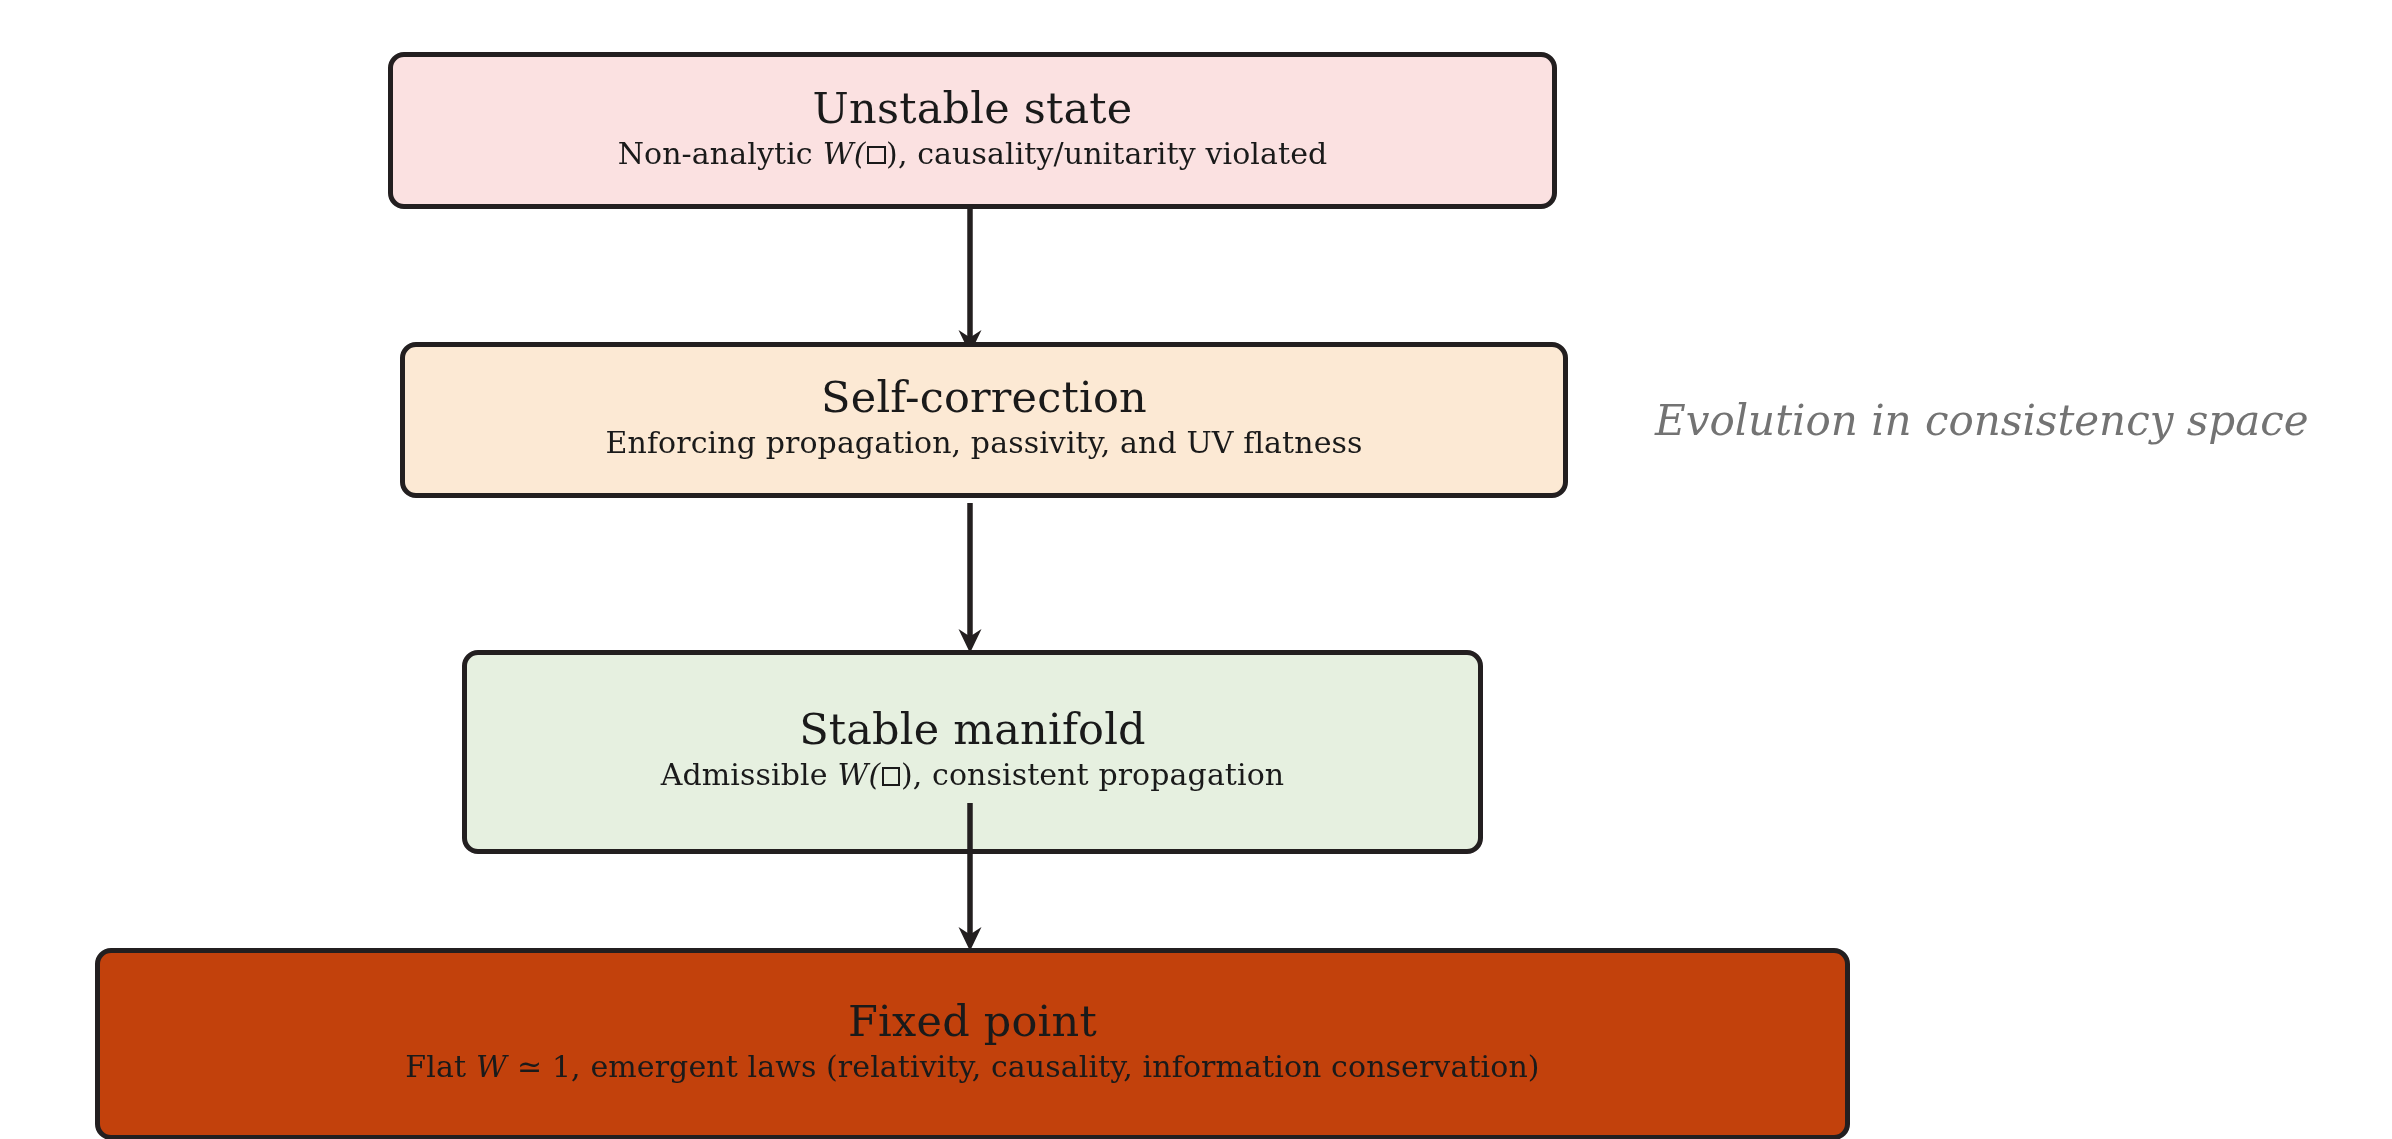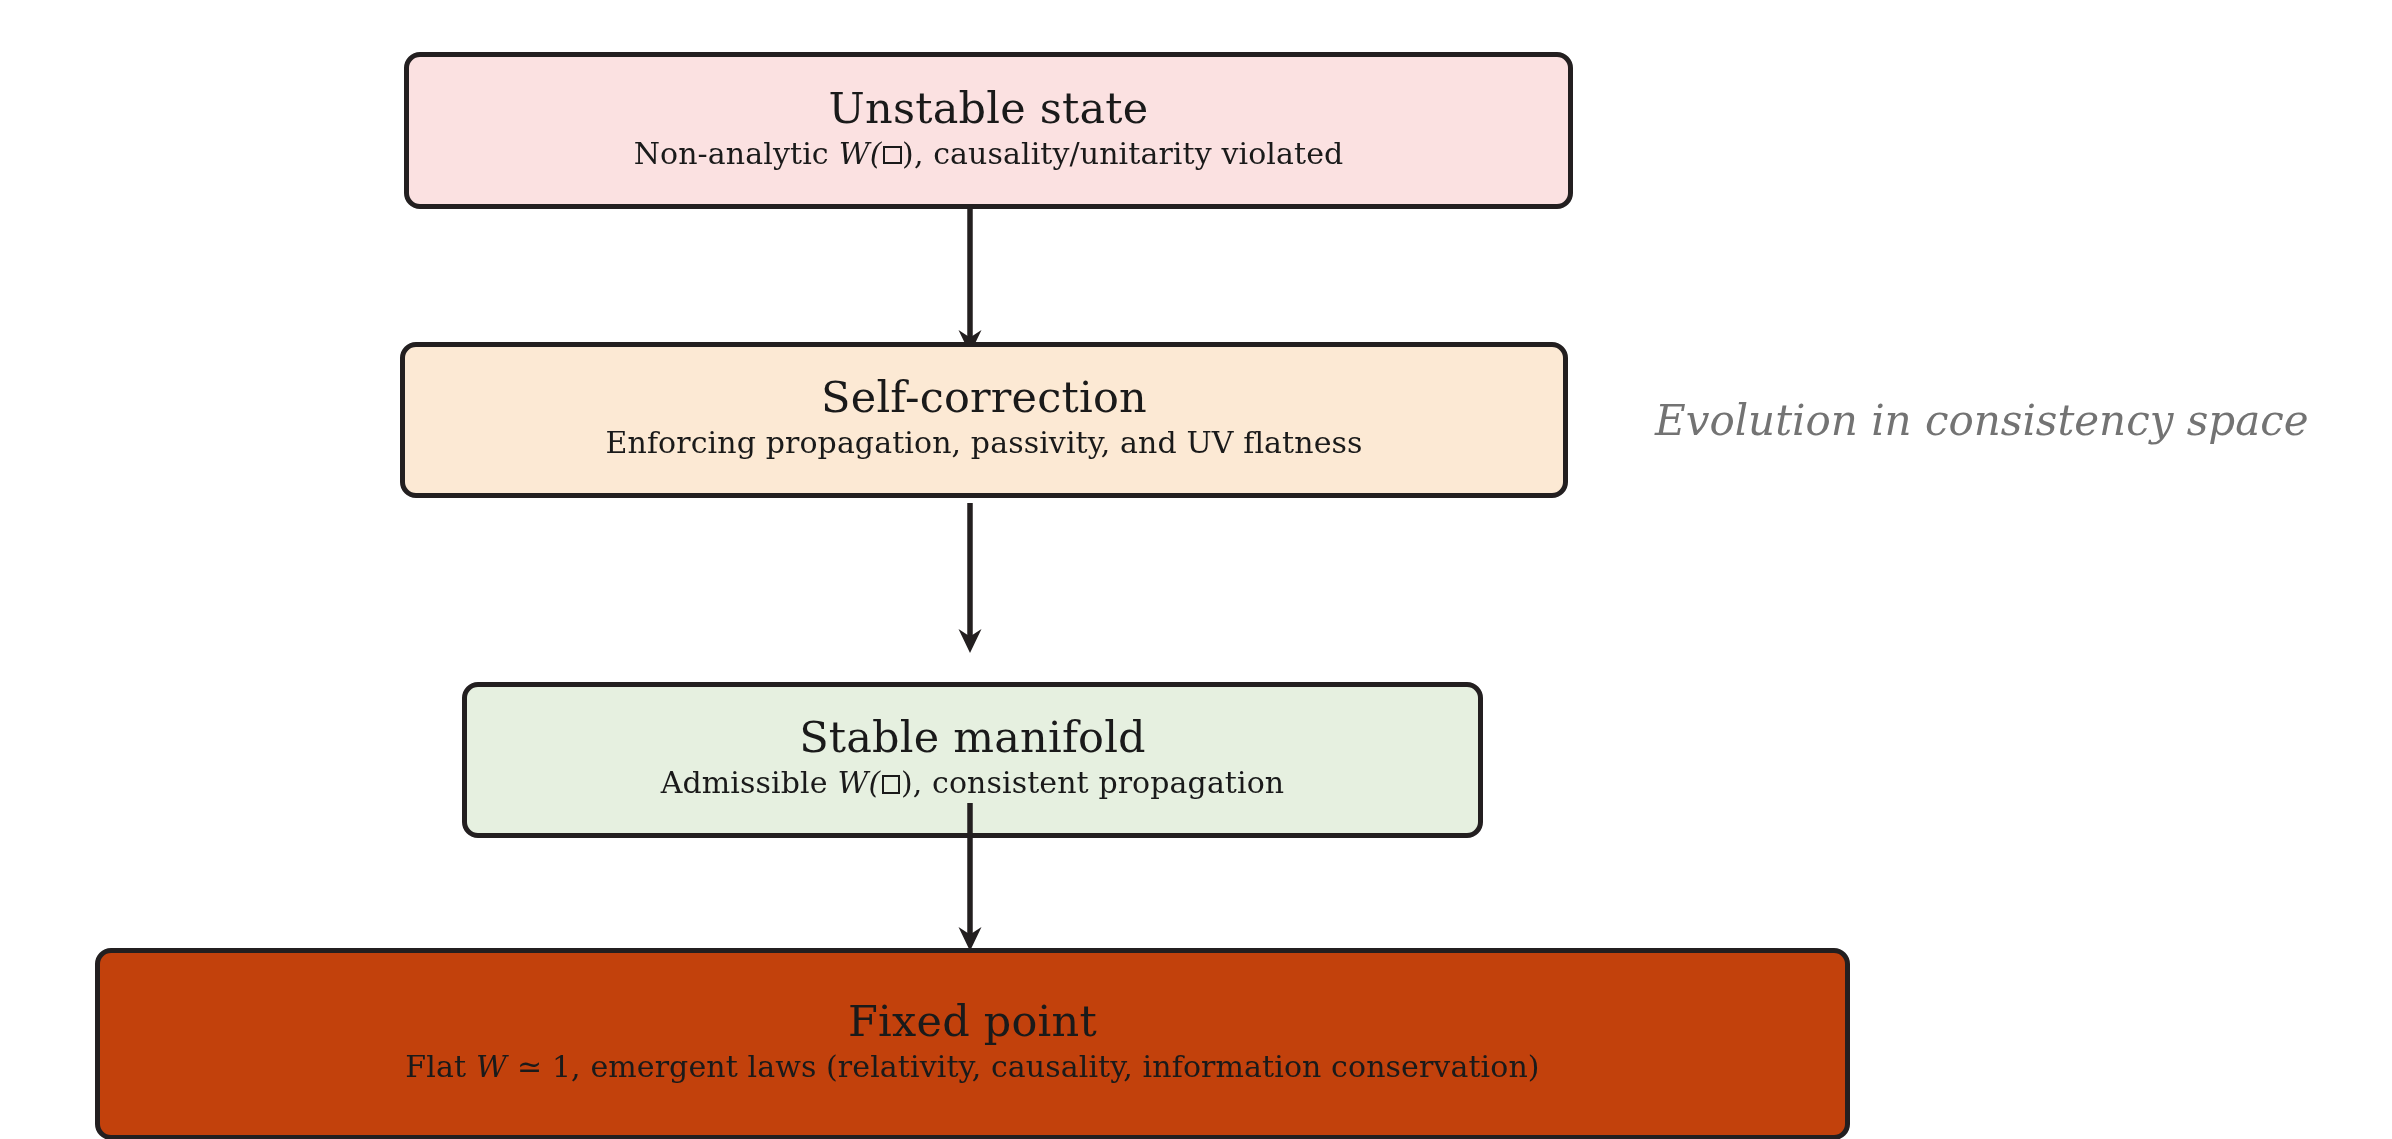--- a/index.html
+++ b/index.html
@@ -63,33 +63,31 @@
     box-sizing: border-box;
     vertical-align: -0.02em;
     margin: 0 0.5px;
   }
   .node .desc .thinsp { display:inline-block; width: 0.30em; }
 
   #node-unstable {
     left: 388px;  top: 52px;
     width: 1169px; height: 157px;
     background: #fbe1e1;
-    margin-left: 16px;
   }
   #node-selfcorrection {
     left: 400px;  top: 342px;
     width: 1168px; height: 156px;
     background: #fce9d4;
     text-align: right;
   }
   #node-stable {
     left: 462px;  top: 650px;
-    width: 1021px; height: 156px;
+    width: 1021px; height: 204px;
     background: #e6f0e0;
-    margin-top: 32px;
   }
   #node-fixed {
     left: 95px;   top: 948px;
     width: 1755px; height: 192px;
     background: #c2410c;
   }
 
   
   .arrow {
     position: absolute;

